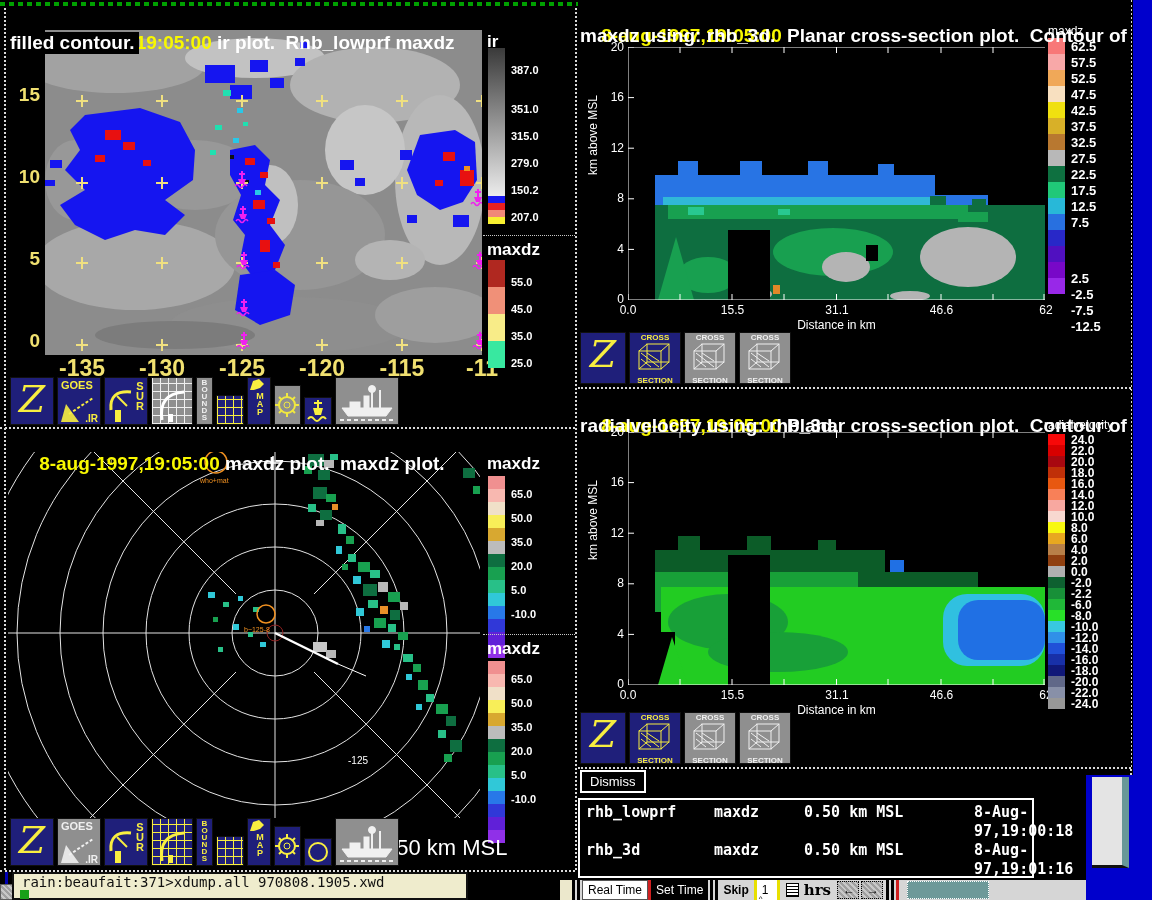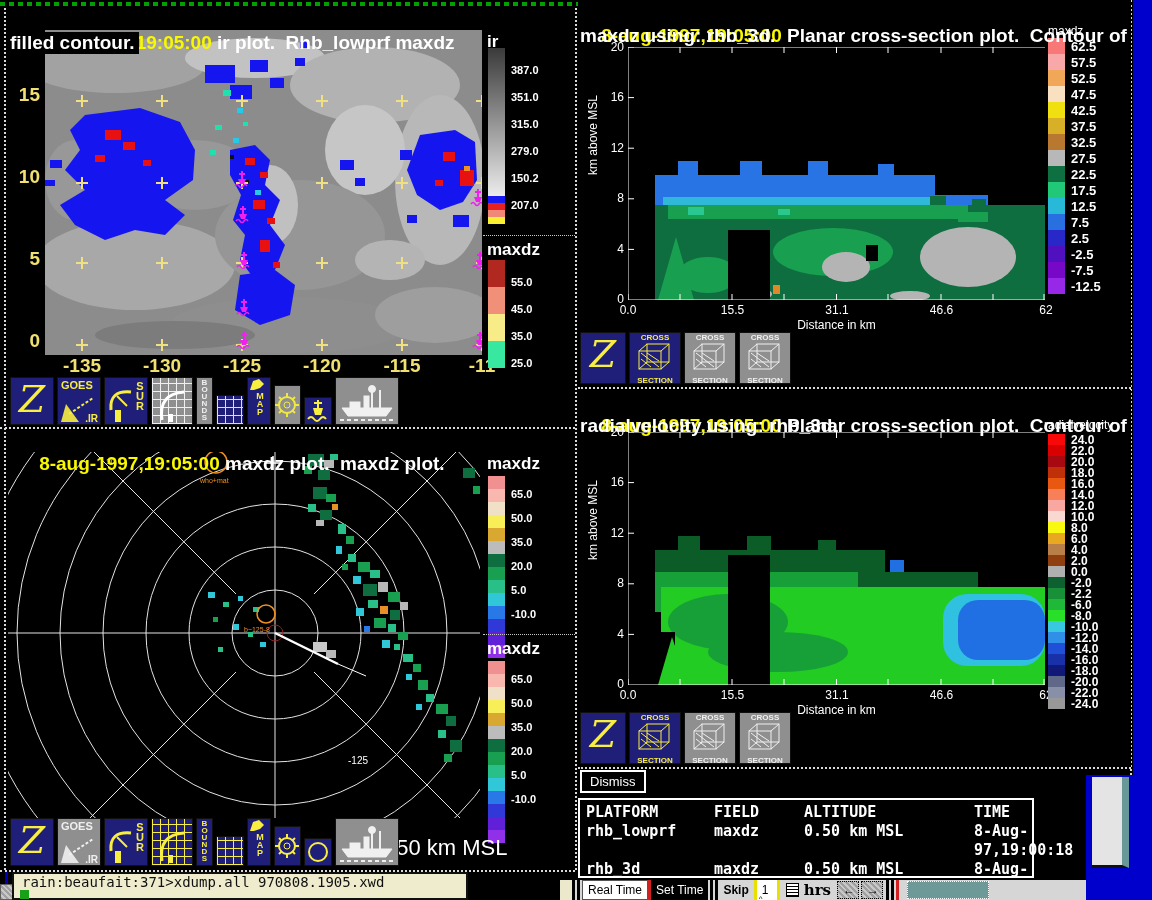--- a/index.html
+++ b/index.html
@@ -2,21 +2,21 @@
 <html><head>
 <meta charset="utf-8">
 <style>
   html,body{margin:0;padding:0;background:#000;width:1152px;height:900px;position:relative;
     font-family:"Liberation Sans",sans-serif;-webkit-font-smoothing:none;}
   .abs{position:absolute;}
   .ttl{font-size:19px;font-weight:bold;white-space:pre;color:#fff;}
   .ttl .tm{color:#f8f800;}
   .ax-y{display:flex;flex-direction:column;justify-content:space-between;color:#f0e070;
     font-size:19px;font-weight:bold;text-align:right;}
-  .ax-x{display:flex;justify-content:space-between;color:#f0e070;font-size:19px;font-weight:bold;}
+  .ax-x{display:flex;justify-content:space-between;color:#f0e070;font-size:23px;font-weight:bold;}
   .ax-x span{width:80px;text-align:center;}
   .cb{display:flex;align-items:flex-start;}
   .cb-sw{width:17px;}
   .cb-sw div{width:17px;}
   .cb-lb{margin-left:6px;color:#fff;font-weight:bold;}
   .cb-lb div{display:flex;align-items:center;}
   .cb-big .cb-lb{font-size:11px;}
   .cb-sm .cb-lb{font-size:13px;}
   .cb-xs .cb-lb{font-size:12px;}
   .cb-label{color:#fff;font-weight:bold;font-size:17px;}
@@ -218,21 +218,21 @@
   <div class="abs cb cb-big" style="left:480px;top:40px;">
       <div class="cb-sw">
         <div style="height: 148px; background: linear-gradient(rgb(58, 58, 58), rgb(236, 236, 236));"></div>
         <div style="height: 7px; background: rgb(24, 24, 240);"></div>
         <div style="height: 7px; background: rgb(232, 32, 32);"></div>
         <div style="height: 7px; background: rgb(240, 136, 120);"></div>
         <div style="height: 7px; background: rgb(248, 240, 48);"></div>
       </div>
       <div class="cb-lb" style="margin-top: 8px;">
         <div style="height: 27px;">387.0</div>
-        <div style="height: 27px;">351.0</div>
+        <div style="height: 27px; margin-top: 12px;">351.0</div>
         <div style="height: 27px;">315.0</div>
         <div style="height: 27px;">279.0</div>
         <div style="height: 27px;">150.2</div>
         <div style="height: 27px;">207.0</div>
       </div>
     </div>
   <div class="abs" style="left:475px;top:227px;width:92px;border-top:1px dotted #c8c8c8;"></div>
   <div class="abs cb-label" style="left:479px;top:232px;">maxdz</div>
   <div class="abs cb cb-big" style="left:480px;top:252px;">
       <div class="cb-sw">
@@ -658,21 +658,21 @@
         <div style="height: 16px;">52.5</div>
         <div style="height: 16px;">47.5</div>
         <div style="height: 16px;">42.5</div>
         <div style="height: 16px;">37.5</div>
         <div style="height: 16px;">32.5</div>
         <div style="height: 16px;">27.5</div>
         <div style="height: 16px;">22.5</div>
         <div style="height: 16px;">17.5</div>
         <div style="height: 16px;">12.5</div>
         <div style="height: 16px;">7.5</div>
-        <div style="height: 16px;">2.5</div>
+        <div style="height: 16px; margin-top: 40px;">2.5</div>
         <div style="height: 16px;">-2.5</div>
         <div style="height: 16px;">-7.5</div>
         <div style="height: 16px;">-12.5</div>
       </div>
     </div>
 
   <div class="abs tb" style="left:2px;top:332px;height:52px;">
     <div class="icon nv" style="width:46px;height:52px;">
         <span class="zch">Z</span>
       </div>
@@ -913,26 +913,20 @@
           </g>
         </svg>
       <span class="t">SECTION</span>
     </div>
   </div>
 </div>
 
 <div class="abs btn-dismiss" style="left:580px;top:770px;">Dismiss</div>
 <div class="abs tbl" style="left:578px;top:798px;width:440px;height:70px;">
     <div class="r">
-      <div>PLATFORM</div>
-      <div>FIELD</div>
-      <div>ALTITUDE</div>
-      <div>TIME</div>
-    </div>
-    <div class="r">
       <div>rhb_lowprf</div>
       <div>maxdz</div>
       <div>0.50 km MSL</div>
       <div>8-Aug-97,19:00:18</div>
     </div>
     <div class="r">
       <div>rhb_3d</div>
       <div>maxdz</div>
       <div>0.50 km MSL</div>
       <div>8-Aug-97,19:01:16</div>

